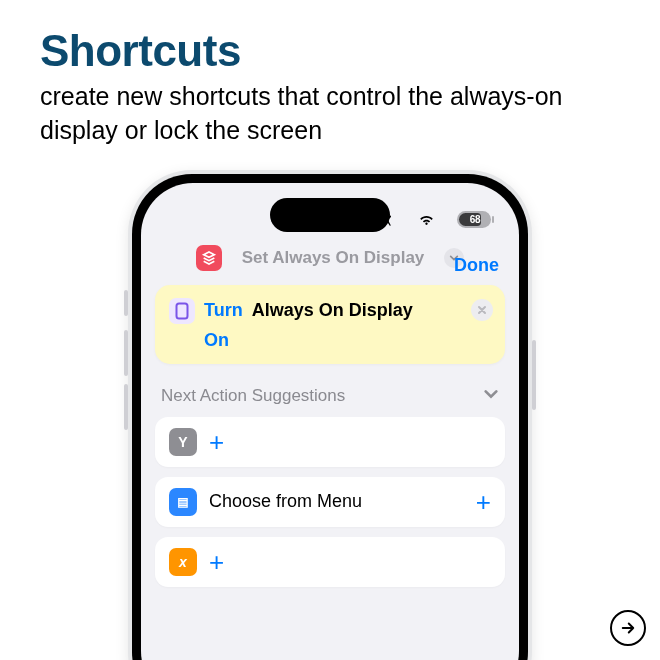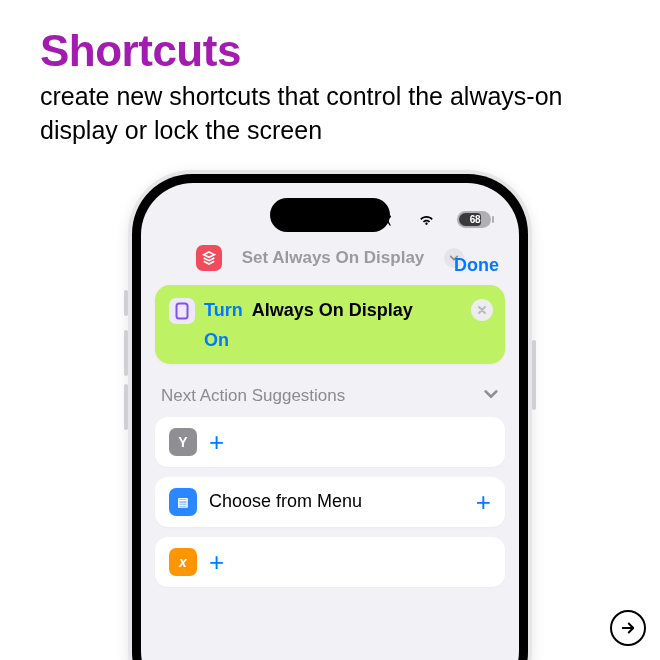--- a/index.html
+++ b/index.html
@@ -8,21 +8,21 @@
     height: 660px;
     background: #ffffff;
     font-family: -apple-system, BlinkMacSystemFont, "Helvetica Neue", Arial, sans-serif;
     position: relative;
     overflow: hidden;
   }
   .page-title {
     font-size: 44px;
     font-weight: 800;
     letter-spacing: -0.5px;
-    color: #a21caf;
+    color: #0c4a6e;
     margin: 26px 0 4px 40px;
   }
   .page-subtitle {
     font-size: 25px;
     color: #000;
     line-height: 1.35;
     margin: 0 40px 22px 40px;
     font-weight: 400;
   }
 
@@ -164,21 +164,21 @@
     color: #007aff;
     font-size: 18px;
     font-weight: 700;
   }
 
   .content {
     padding: 0 14px;
   }
 
   .action-card {
-    background: #bef264;
+    background: #fef9c3;
     border-radius: 15px;
     padding: 13px 14px;
     box-shadow: 0 1px 3px rgba(0,0,0,0.04);
     position: relative;
   }
   .action-row1 {
     display: flex;
     align-items: center;
     gap: 9px;
     flex-wrap: wrap;

